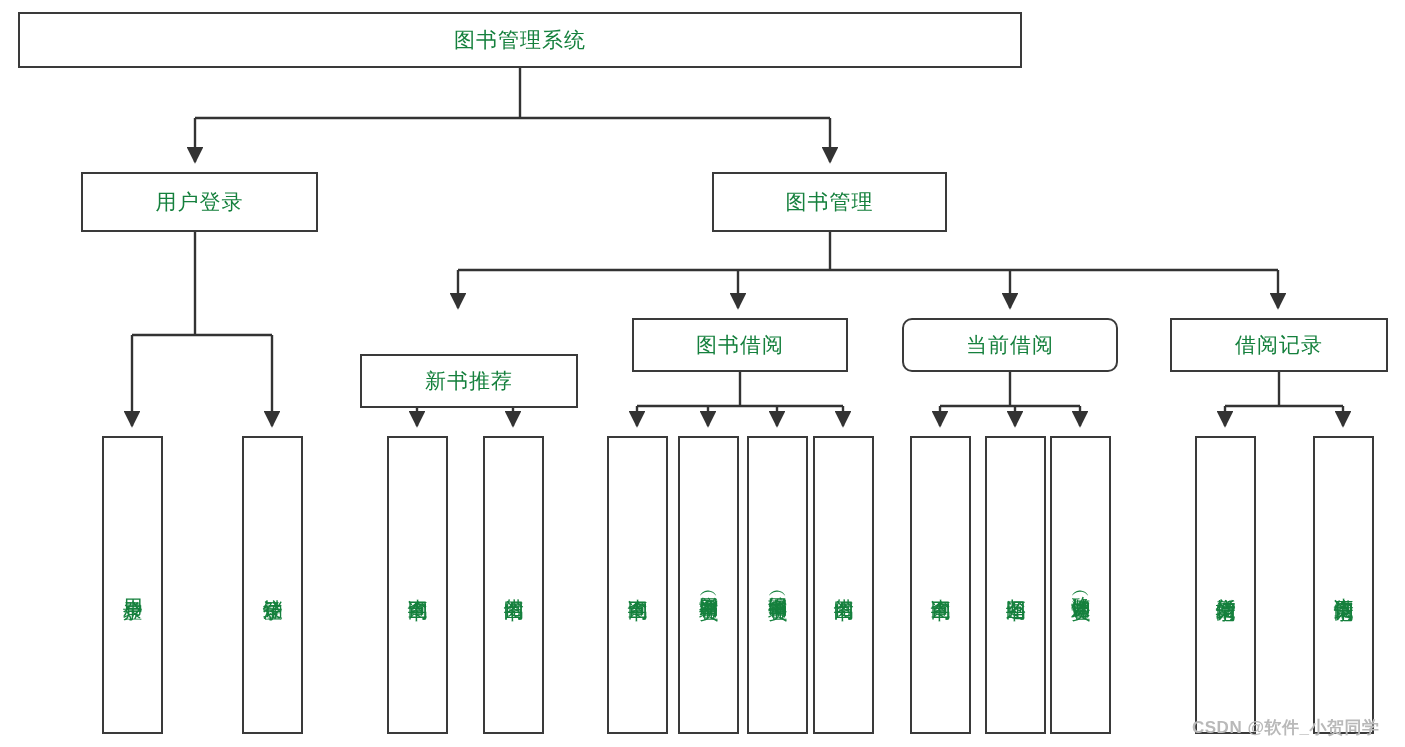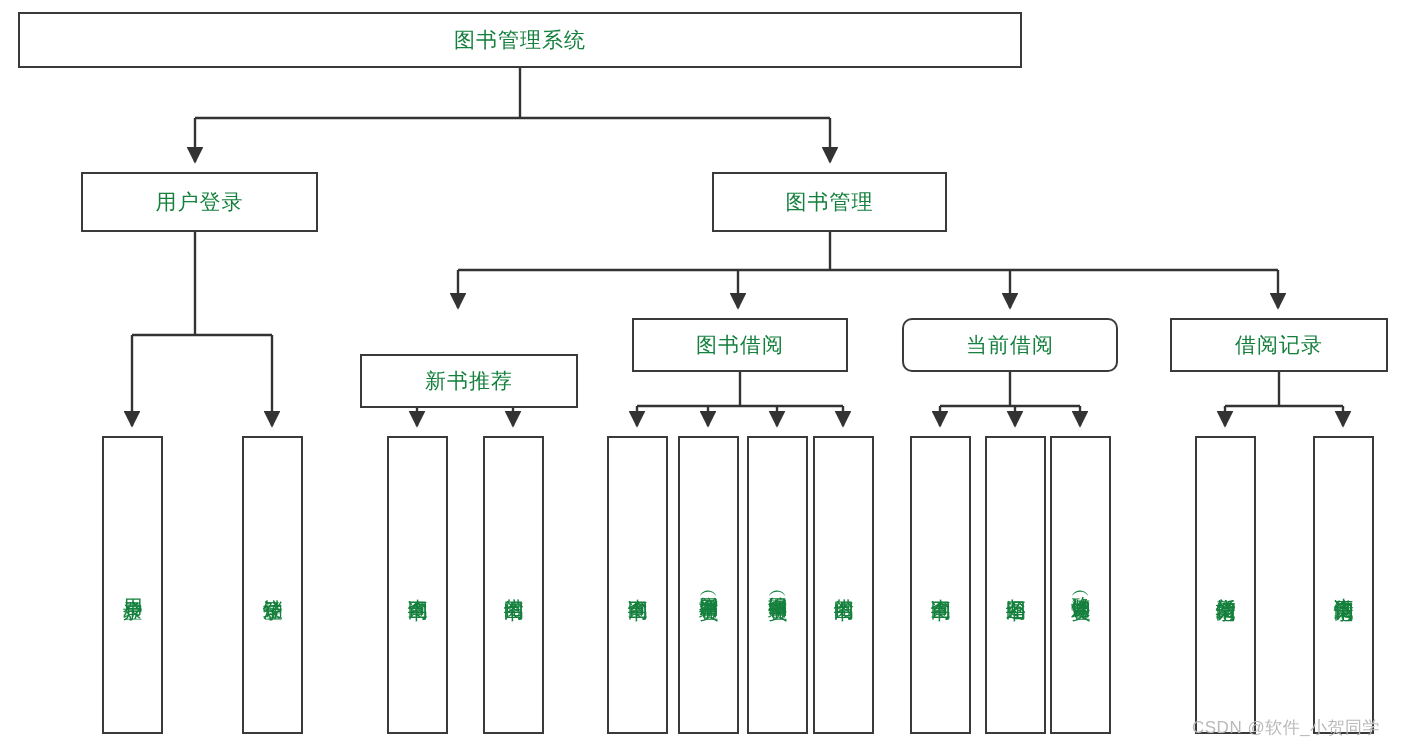--- a/index.html
+++ b/index.html
@@ -54,20 +54,21 @@
     display: block;
   }
   .watermark {
     position: absolute;
     left: 1192px;
     top: 716px;
     font-size: 17px;
     color: #b9b9b9;
     white-space: nowrap;
     letter-spacing: 0.5px;
+    font-weight: bold;
   }
 </style>
 </head>
 <body>
 
 <div id="canvas">
 
   <svg id="wires" viewBox="0 0 1405 747" xmlns="http://www.w3.org/2000/svg">
     <defs>
       <marker id="arrow" viewBox="0 0 10 10" refX="9" refY="5" markerWidth="7" markerHeight="7" orient="auto-start-reverse">

